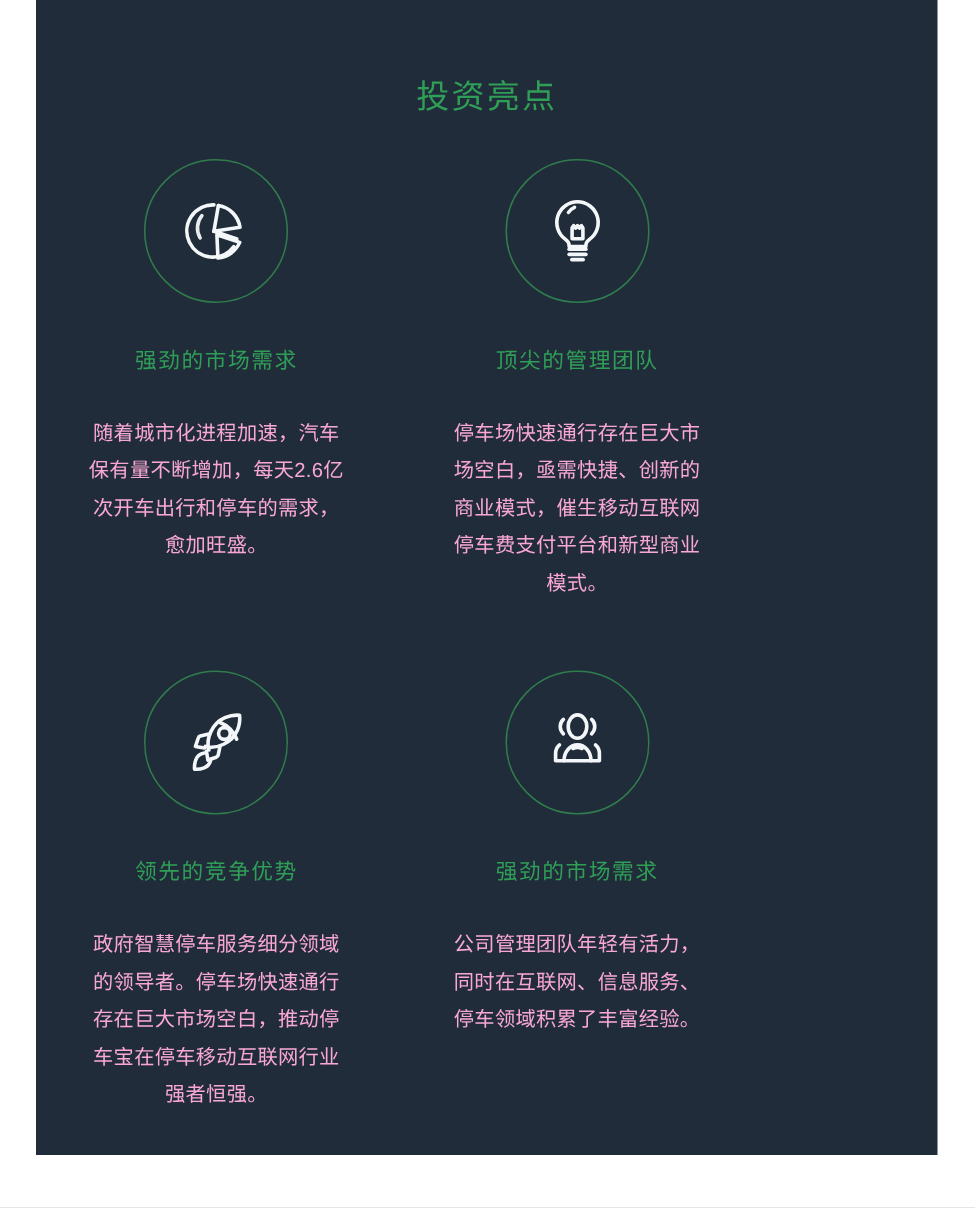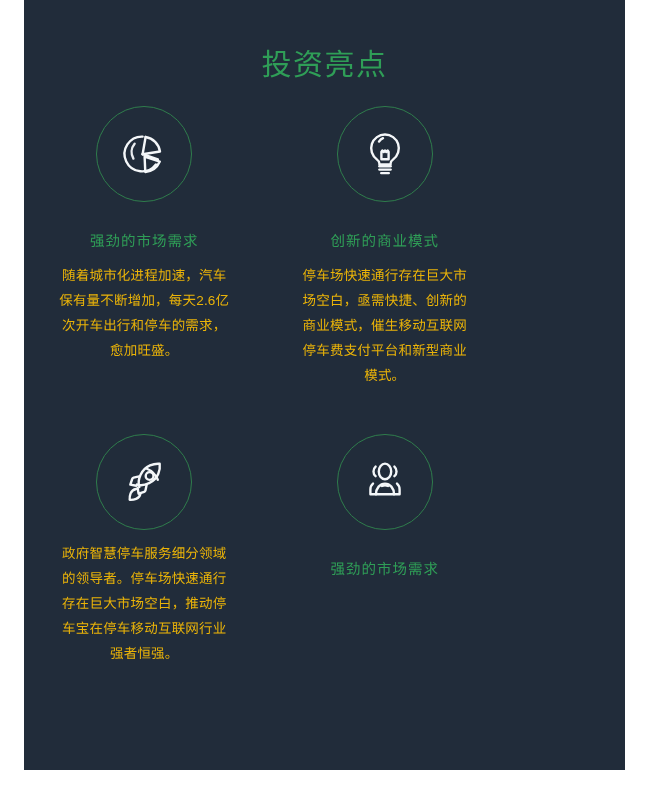--- a/index.html
+++ b/index.html
@@ -33,21 +33,21 @@
     overflow: hidden;
   }
 
   .page-title {
     position: absolute;
     left: 0;
     right: 0;
     top: 50px;
     text-align: center;
     color: #2f9e57;
-    font-size: 30px;
+    font-size: 22px;
     line-height: 30px;
     letter-spacing: 1.5px;
     font-weight: 400;
   }
 
   .grid {
     position: absolute;
     left: 0;
     top: 106px;
     width: 481px;
@@ -82,22 +82,22 @@
   .card-title {
     margin-top: 28px;
     color: #2f9e57;
     font-size: 14.5px;
     line-height: 22px;
     letter-spacing: 1px;
     font-weight: 400;
   }
 
   .card-body {
-    margin-top: 11px;
-    color: #eab308;
+    margin-top: 24px;
+    color: #f9a8d4;
     font-size: 13.5px;
     line-height: 25px;
     letter-spacing: 0.2px;
     padding: 0 12px;
   }
 </style>
 </head>
 <body>
 
 <div id="page">
@@ -130,52 +130,54 @@
             <svg width="50" height="50" viewBox="0 0 50 50" fill="none" stroke="#f4f7f9" stroke-width="2.4" stroke-linecap="round" stroke-linejoin="round">
               <path d="M25 5.5 a13.8 13.8 0 0 1 8.2 24.9 c-1.6 1.2 -2.6 2.4 -2.6 4.0 l0 1.0 l-11.2 0 l0 -1.0 c0 -1.6 -1.0 -2.8 -2.6 -4.0 A13.8 13.8 0 0 1 25 5.5 Z"></path>
               <path d="M19.4 37.2 l11.2 0"></path>
               <path d="M19.4 40.6 l11.2 0"></path>
               <path d="M21.2 44.1 l7.6 0"></path>
               <path d="M21.4 23.0 l1.0 -1.6 l1.3 1.6 l1.3 -1.6 l1.3 1.6 l1.3 -1.6 l1.0 1.6 l0 7.2 l-7.2 0 Z"></path>
               <path d="M19.0 12.6 a9 9 0 0 1 4.0 -3.4"></path>
             </svg>
           </span>
         </div>
-        <div class="card-title">创新的商业模式</div>
+        <div class="card-title">顶尖的管理团队</div>
         <div class="card-body">停车场快速通行存在巨大市场空白，亟需快捷、创新的商业模式，催生移动互联网停车费支付平台和新型商业模式。</div>
       </div>
 
       <div class="card">
         <div class="icon-ring">
           <span>
             <svg width="50" height="50" viewBox="0 0 50 50" fill="none" stroke="#f4f7f9" stroke-width="2.4" stroke-linecap="round" stroke-linejoin="round">
               <path d="M20.3 30.0 C18.0 22.5 22.5 12.0 31.0 8.4 c3.6 -1.5 7.4 -1.8 9.7 -1.6 c0.3 2.4 0.1 6.2 -1.4 9.9 c-3.5 8.5 -13.9 13.1 -21.4 10.9"></path>
               <path d="M27.4 11.5 a20.5 20.5 0 0 1 11.4 11.3"></path>
               <circle cx="30.6" cy="19.0" r="3.9"></circle>
               <path d="M20.2 19.4 l-5.6 1.3 a2 2 0 0 0 -1.4 1.3 l-1.9 5.6 l6.0 1.1"></path>
               <path d="M27.7 27.5 l-1.2 5.8 a2 2 0 0 1 -1.3 1.5 l-5.6 1.9 l-1.0 -6.0"></path>
               <path d="M17.1 32.0 c-2.6 0.4 -4.6 2.1 -5.5 4.4 c-0.9 2.3 -1.0 4.6 -0.9 6.4 c1.8 0.1 4.1 0.0 6.4 -0.9 c2.3 -0.9 4.0 -2.9 4.4 -5.5"></path>
             </svg>
           </span>
         </div>
+        <div class="card-title">领先的竞争优势</div>
         <div class="card-body">政府智慧停车服务细分领域的领导者。停车场快速通行存在巨大市场空白，推动停车宝在停车移动互联网行业强者恒强。</div>
       </div>
 
       <div class="card">
         <div class="icon-ring">
           <span>
             <svg width="50" height="50" viewBox="0 0 50 50" fill="none" stroke="#f4f7f9" stroke-width="2.4" stroke-linecap="round" stroke-linejoin="round">
               <ellipse cx="25" cy="14.4" rx="6.2" ry="7.8"></ellipse>
               <path d="M15.6 9.6 a6.5 6.5 0 0 0 0 9.6"></path>
               <path d="M34.4 9.6 a6.5 6.5 0 0 1 0 9.6"></path>
               <path d="M16.0 37.2 c0 -6.0 4.0 -10.6 9.0 -10.6 c5.0 0 9.0 4.6 9.0 10.6 Z"></path>
               <path d="M22.0 29.0 c1.8 -0.8 4.2 -0.8 6.0 0"></path>
               <path d="M13.0 26.6 a7.6 7.6 0 0 0 -2.6 5.8 l0 4.8 l5.6 0"></path>
               <path d="M37.0 26.6 a7.6 7.6 0 0 1 2.6 5.8 l0 4.8 l-5.6 0"></path>
             </svg>
           </span>
         </div>
         <div class="card-title">强劲的市场需求</div>
+        <div class="card-body">公司管理团队年轻有活力，同时在互联网、信息服务、停车领域积累了丰富经验。</div>
       </div>
 
     </div>
   </div>
 </div>
 
 </body></html>

